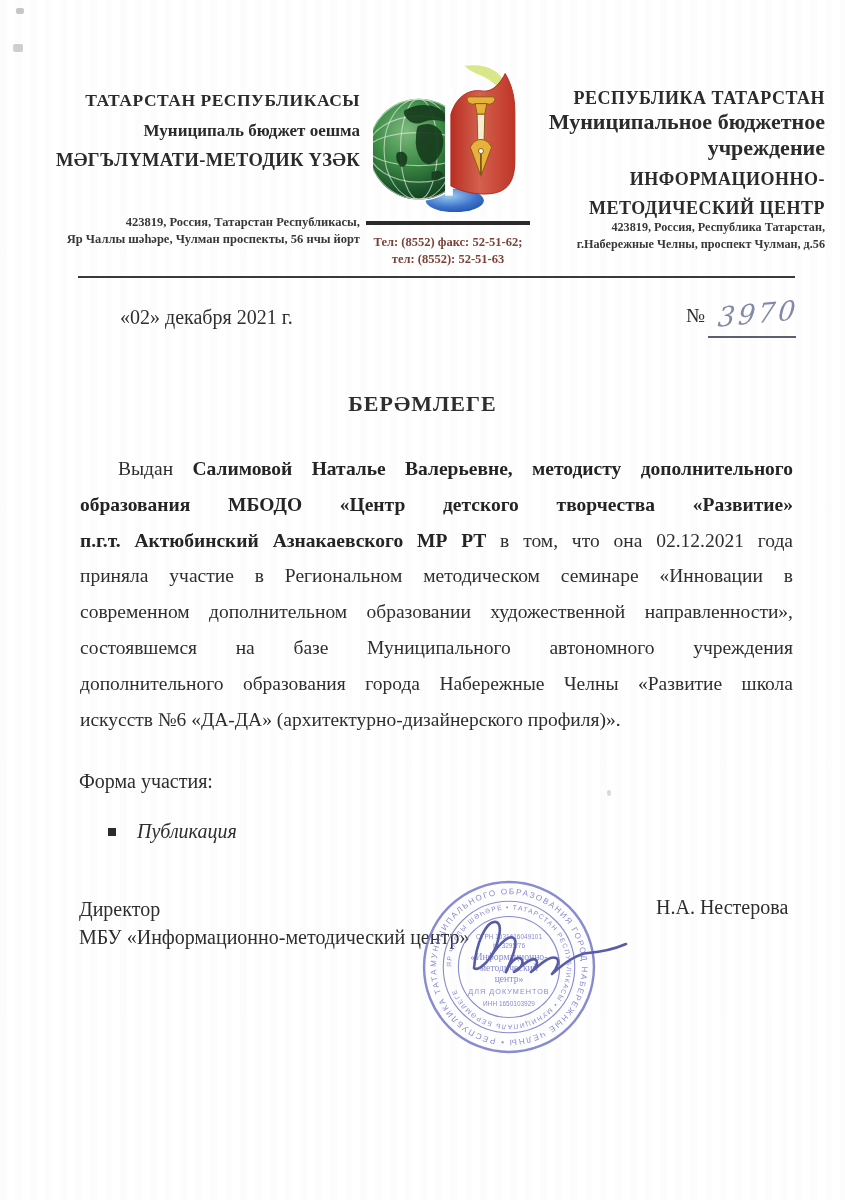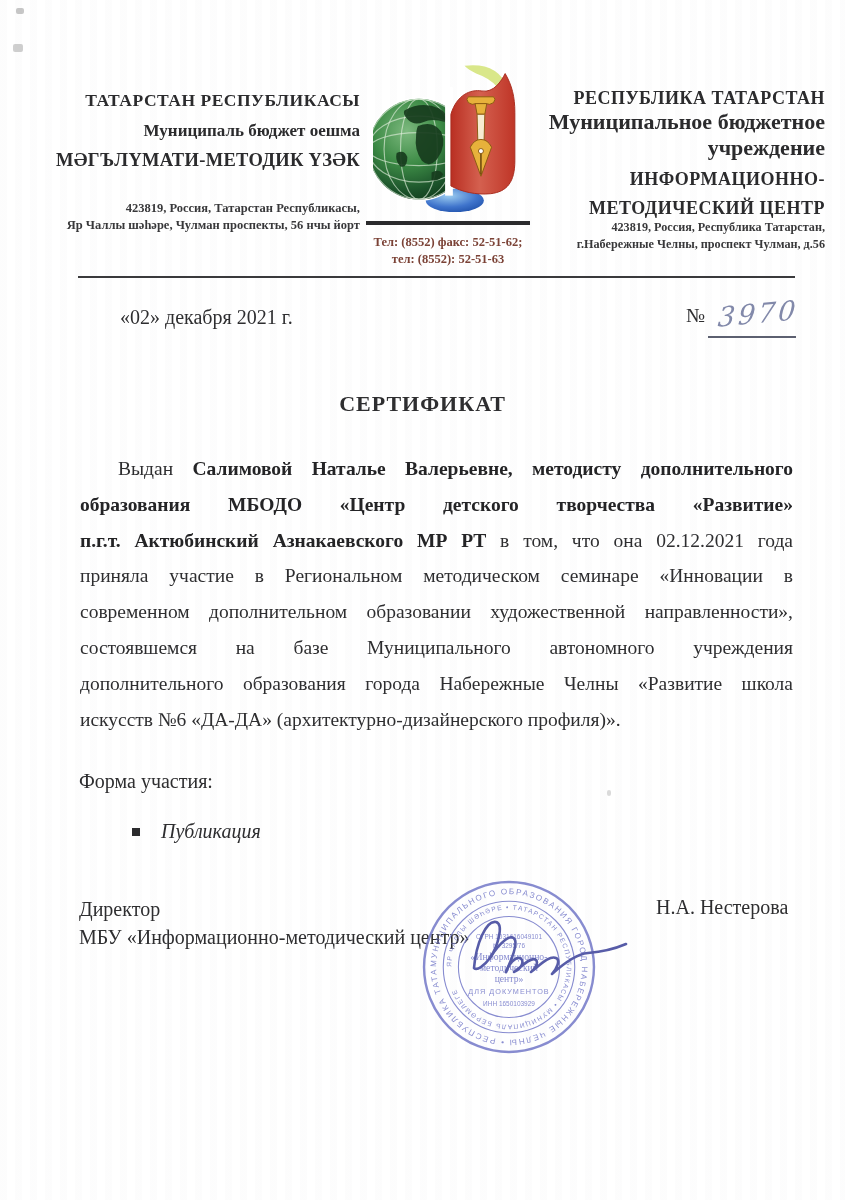--- a/index.html
+++ b/index.html
@@ -10,21 +10,21 @@
     font-family:"Liberation Serif","DejaVu Serif",serif;
     color:#2e2e30; overflow:hidden;
   }
   .abs{position:absolute;}
   
   .org{ text-align:right; font-weight:bold; color:#2b2b2d; }
   .org-left{ left:42px; top:90px; width:318px; }
   .org-left .l1{ font-size:17.5px; letter-spacing:.5px; margin-bottom:10px;}
   .org-left .l2{ font-size:17px; margin-bottom:9px;}
   .org-left .l3{ font-size:18.5px; letter-spacing:.3px;}
-  .org-left .addr{ margin-top:29px; font-size:12.5px; line-height:17px; color:#38383a;}
+  .org-left .addr{ margin-top:43px; font-size:12.5px; line-height:17px; color:#38383a;}
   .org-right{ left:545px; top:88px; width:280px; }
   .org-right .l1{ font-size:18px; letter-spacing:.5px; }
   .org-right .l2{ font-size:22px; margin-bottom:8px;}
   .org-right .l3{ font-size:18px; letter-spacing:.5px; margin-bottom:8px;}
   .org-right .l4{ font-size:18px; letter-spacing:.5px;}
   .org-right .addr{ margin-top:0; font-size:12.2px; line-height:16.5px; color:#38383a;}
   .logo-block{ left:362px; top:60px; width:172px; text-align:center;}
   .logo-divider{ width:164px; height:4px; background:#2b2b2d; margin:2px auto 0;}
   .phones{ margin-top:9px; font-size:12.5px; line-height:17px; font-weight:bold; color:#7b4236;}
   .main-divider{ left:78px; top:276px; width:717px; height:2px; background:#3a3a3c;}
@@ -37,21 +37,21 @@
                font-style:italic; font-size:27px; letter-spacing:3px; color:#8289aa;
                transform:rotate(-5deg) skewX(-10deg);}
   
   .title{ left:0; top:391px; width:845px; text-align:center; font-size:22px; font-weight:bold; letter-spacing:1px;}
   .body-text{ left:80px; top:451px; width:713px; font-size:19.5px;}
   .body-line{ line-height:35.8px; text-align:justify; text-align-last:justify; text-justify:inter-word; white-space:nowrap;}
   .body-line.indent{ text-indent:38px;}
   .body-line.last{ text-align-last:left; white-space:normal;}
   .body-line strong{ font-weight:bold; color:#242426;}
   .participation-label{ left:79px; top:770px; font-size:20px;}
-  .participation-item{ left:132px; top:820px; display:flex; align-items:flex-start;text-align:center;}
+  .participation-item{ left:108px; top:820px; display:flex; align-items:flex-start;text-align:center;}
   .bullet-square{ width:8px; height:8px; background:#2b2b2d; margin-top:8px; margin-right:21px;}
   .participation-item .item-text{ font-size:20px; font-style:italic;}
   
   .director{ left:79px; top:896px; font-size:20px; line-height:27.5px;}
   .sig-name{ left:656px; top:896px; font-size:20px;}
   .stamp{ left:420px; top:878px; opacity:.85;}
   .signature{ left:462px; top:908px;}
   
   .speck{ background:#555; border-radius:2px;}
 </style>
@@ -152,21 +152,21 @@
   <div class="abs main-divider"></div>
 
   <div class="abs date">«02» декабря 2021 г.</div>
   <div class="abs number">
     <span>№</span>
     <span class="num-line">
       <span class="num-digits">3970</span>
     </span>
   </div>
 
-  <div class="abs title">СЕРТИФИКАТ</div>
+  <div class="abs title">БЕРӘМЛЕГЕ</div>
 
   <div class="abs body-text">
       <div class="body-line indent"><span>Выдан </span><strong>Салимовой Наталье Валерьевне, методисту дополнительного</strong></div>
       <div class="body-line"><strong>образования МБОДО «Центр детского творчества «Развитие»</strong></div>
       <div class="body-line"><strong>п.г.т. Актюбинский Азнакаевского МР РТ</strong><span> в том, что она 02.12.2021 года</span></div>
       <div class="body-line"><span>приняла участие в Региональном методическом семинаре «Инновации в</span></div>
       <div class="body-line"><span>современном дополнительном образовании художественной направленности»,</span></div>
       <div class="body-line"><span>состоявшемся на базе Муниципального автономного учреждения</span></div>
       <div class="body-line"><span>дополнительного образования города Набережные Челны «Развитие школа</span></div>
       <div class="body-line last"><span>искусств №6 «ДА-ДА» (архитектурно-дизайнерского профиля)».</span></div>

